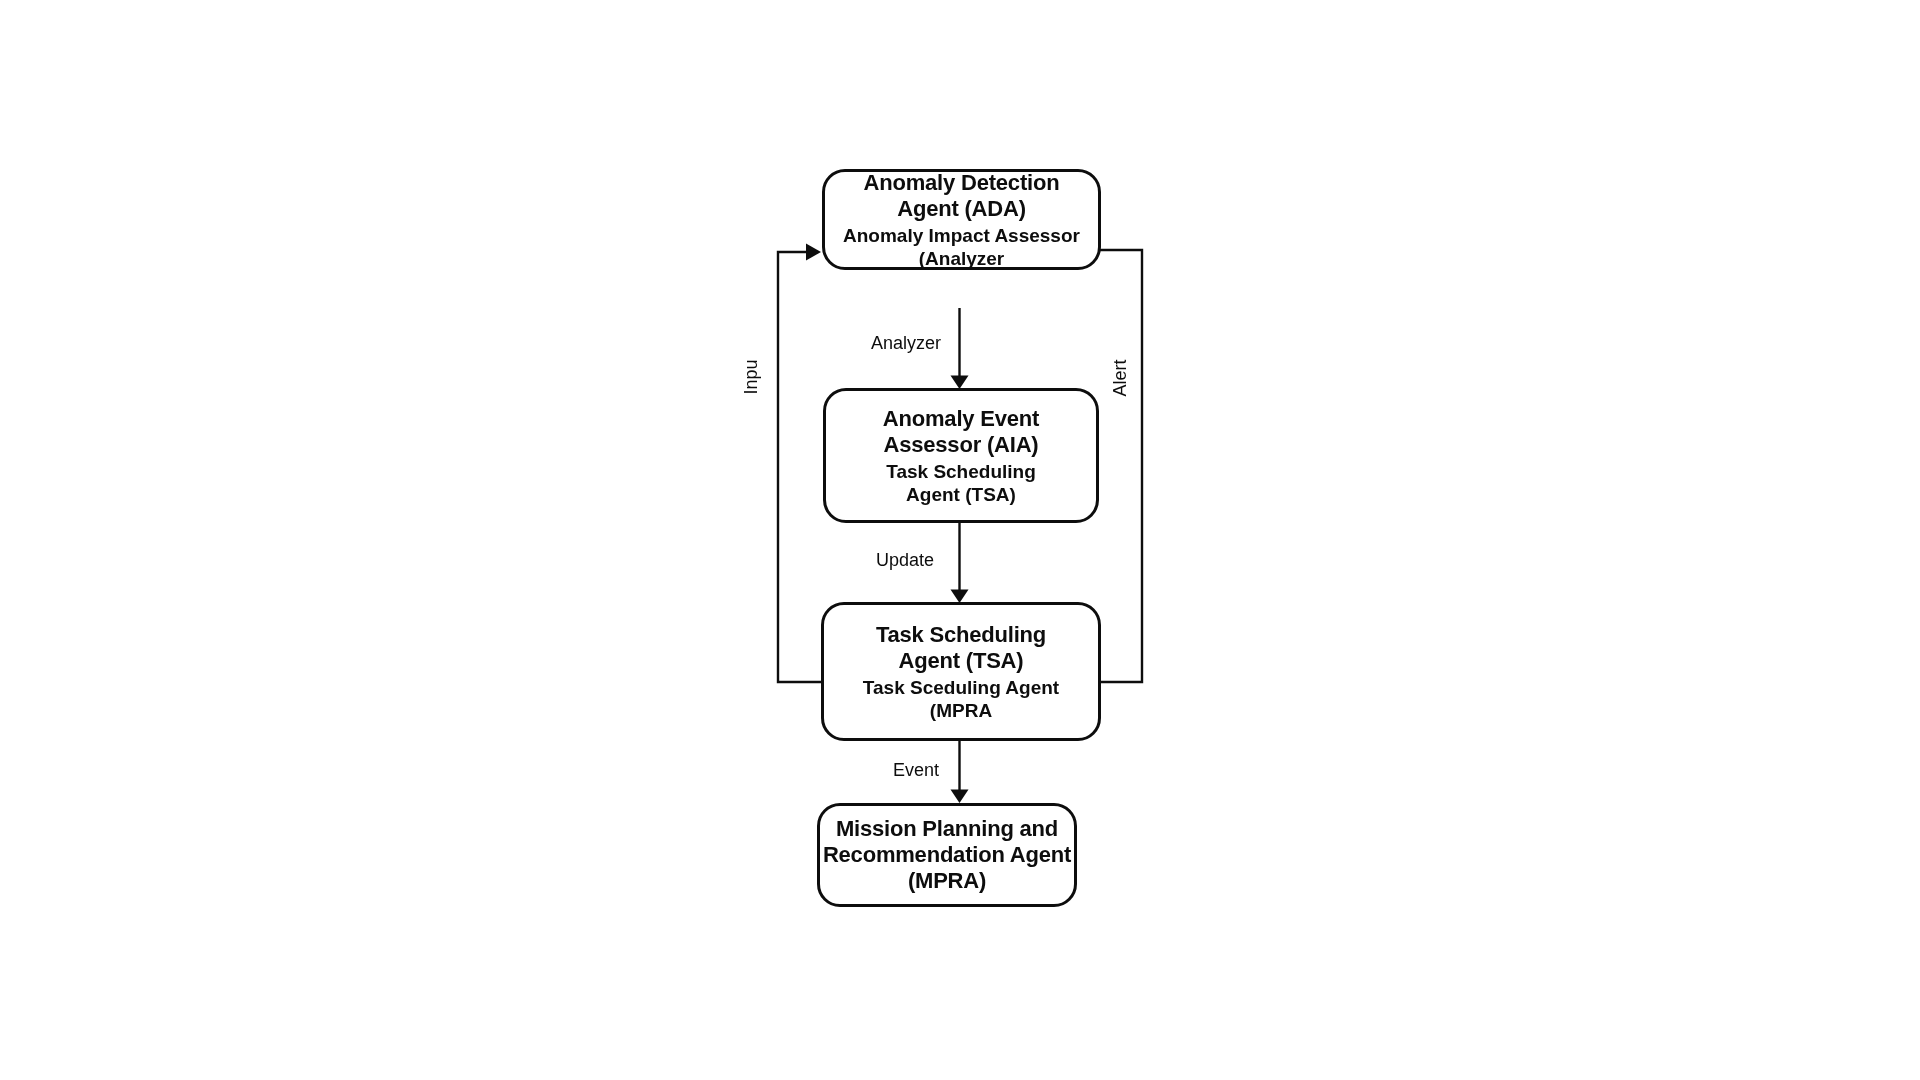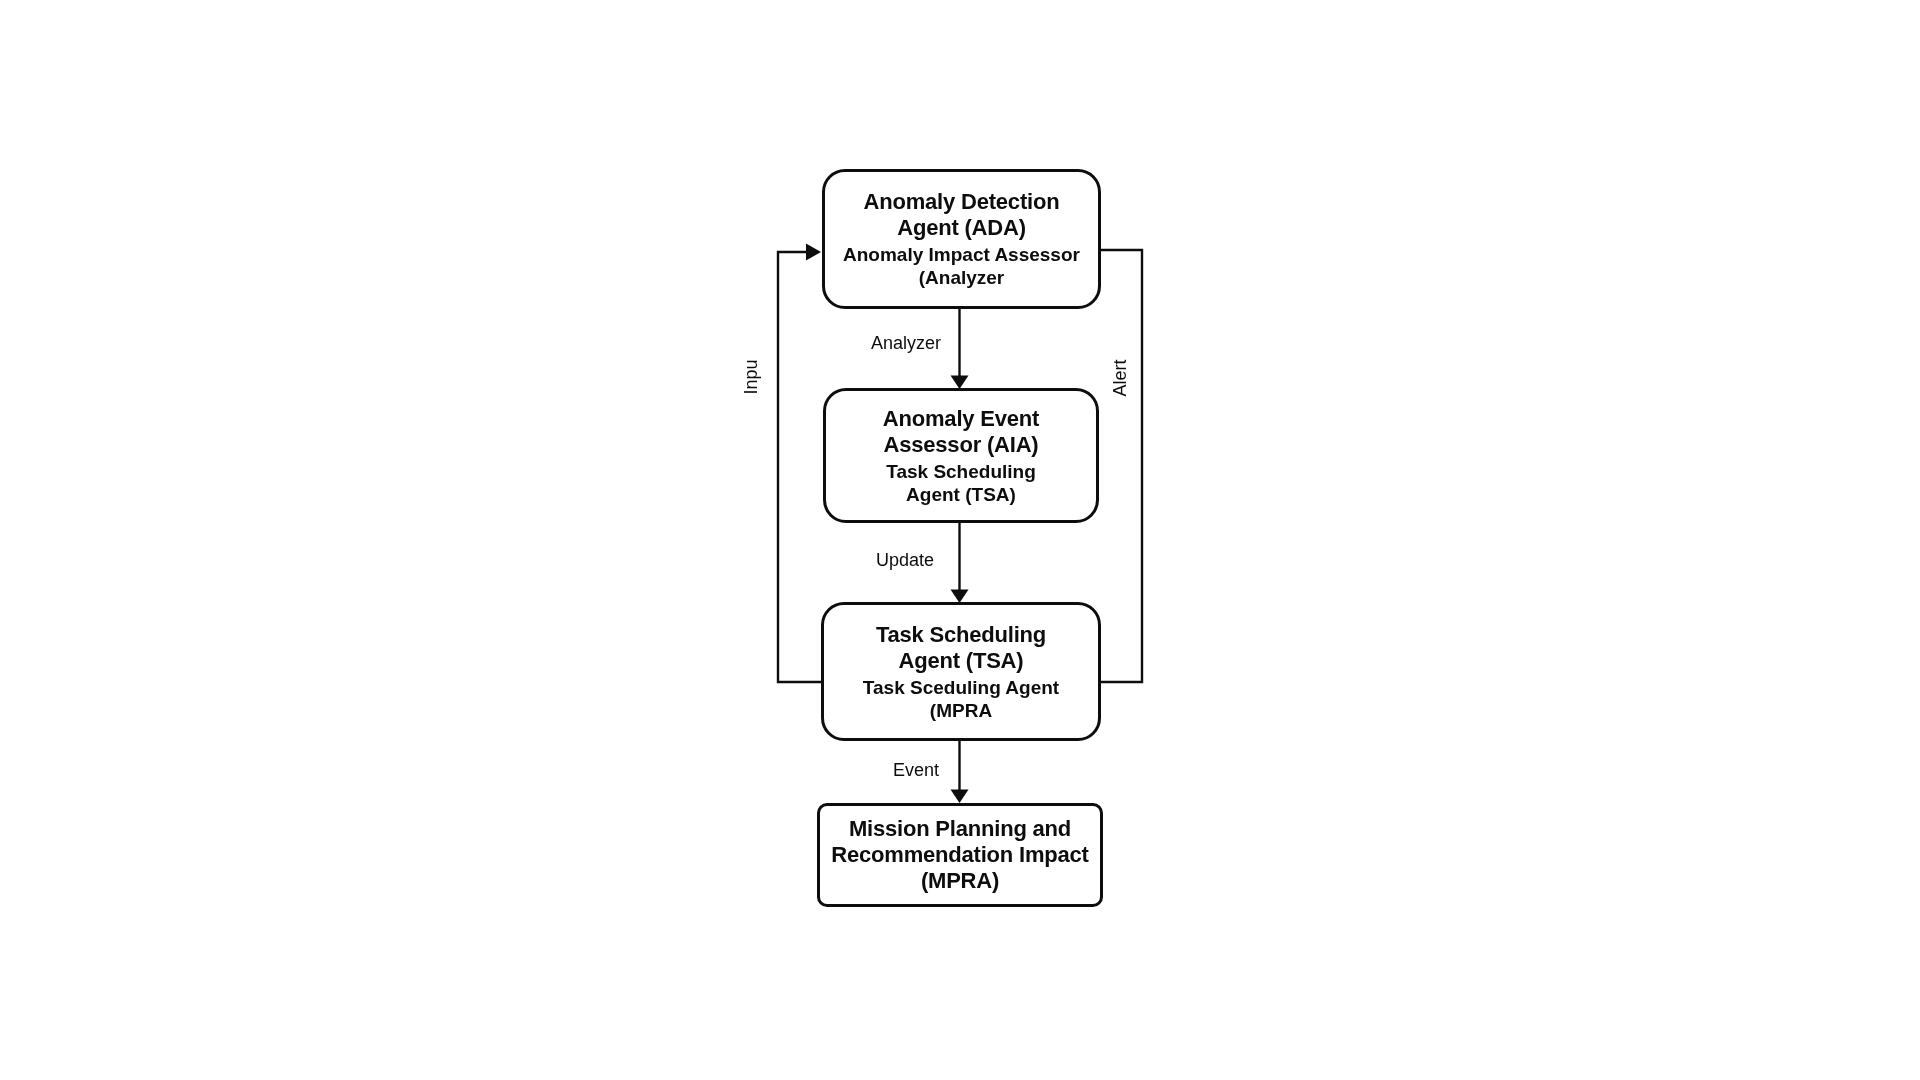--- a/index.html
+++ b/index.html
@@ -29,24 +29,24 @@
     background: #ffffff;
     border: 3.4px solid #0d0d0d;
     border-radius: 23px;
     display: flex;
     flex-direction: column;
     align-items: center;
     justify-content: center;
     text-align: center;
     padding: 6px 10px;
   }
-  .node-ada  { left: 822px; top: 169px; width: 279px; height: 140px; }
+  .node-ada  { left: 822px; top: 169px; width: 279px; height: 101px; }
   .node-aia  { left: 823px; top: 388px; width: 276px; height: 135px; }
   .node-tsa  { left: 821px; top: 602px; width: 280px; height: 139px; }
-  .node-mpra { left: 817px; top: 803px; width: 286px; height: 104px; border-radius: 10px; }
+  .node-mpra { left: 817px; top: 803px; width: 260px; height: 104px; }
   .node-title {
     font-size: 22px;
     font-weight: 700;
     line-height: 26px;
     letter-spacing: -0.2px;
     white-space: nowrap;
   }
   .node-sub {
     font-size: 19px;
     font-weight: 700;
@@ -109,21 +109,21 @@
 
   <div class="node node-tsa">
     <div class="node-title">Task Scheduling</div>
     <div class="node-title">Agent (TSA)</div>
     <div class="node-sub sub-gap">Task Sceduling Agent</div>
     <div class="node-sub">(MPRA</div>
   </div>
 
   <div class="node node-mpra">
     <div class="node-title">Mission Planning and</div>
-    <div class="node-title">Recommendation Impact</div>
+    <div class="node-title">Recommendation Agent</div>
     <div class="node-title">(MPRA)</div>
   </div>
 
   <div class="edge-label lbl-anomaly">Analyzer</div>
   <div class="edge-label lbl-update">Update</div>
   <div class="edge-label lbl-event">Event</div>
   <div class="edge-label lbl-vertical lbl-inpu">Inpu</div>
   <div class="edge-label lbl-vertical lbl-alert">Alert</div>
 
 </div>

